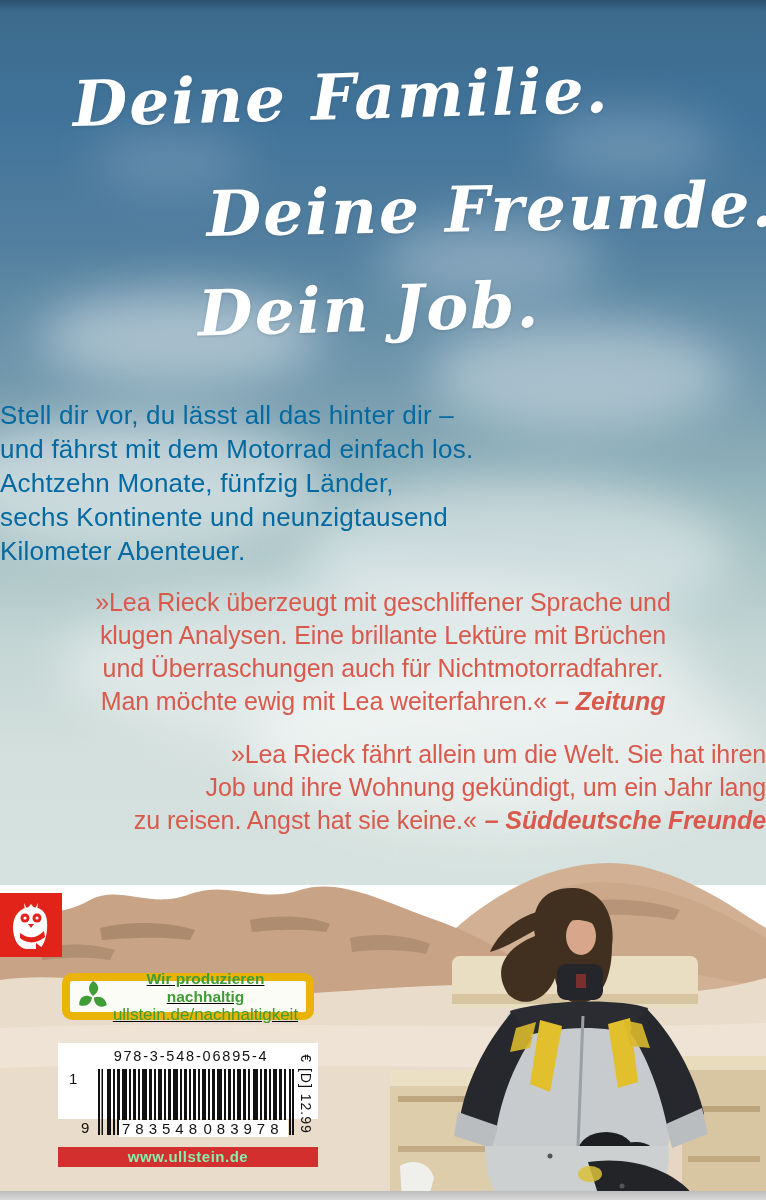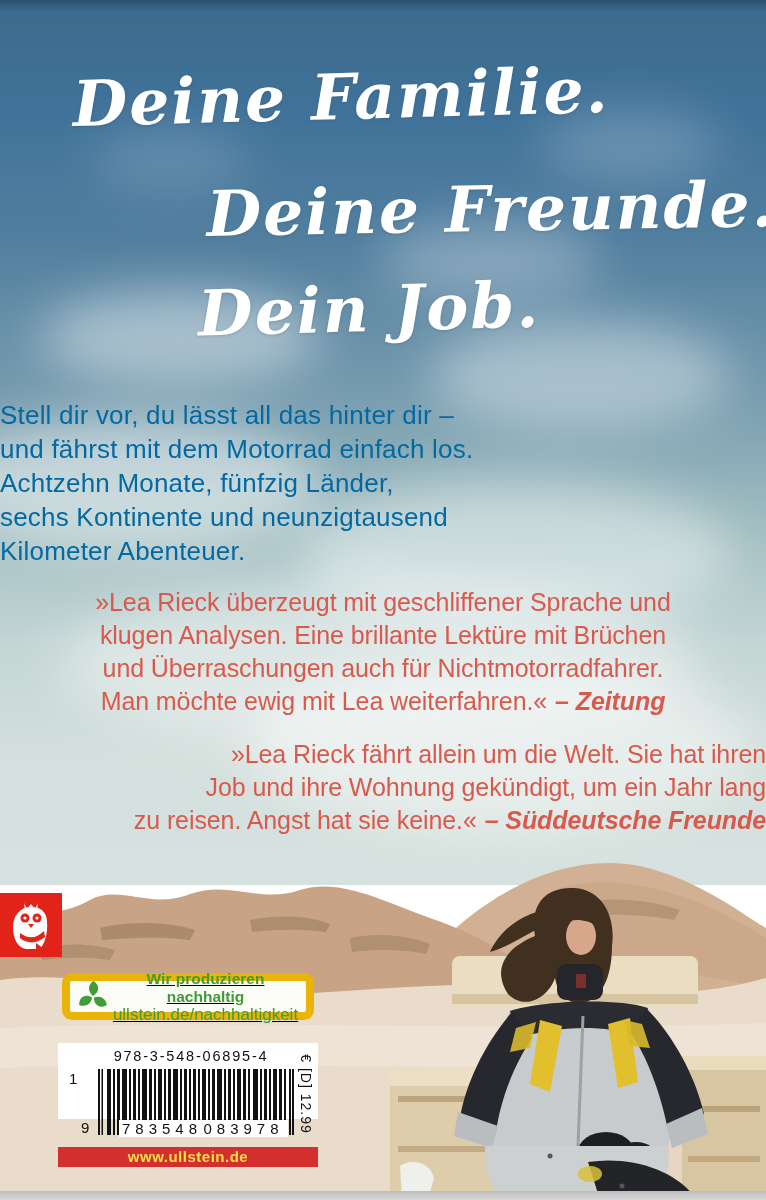--- a/index.html
+++ b/index.html
@@ -63,21 +63,21 @@
     font-size:15px;letter-spacing:5px;color:#111;}
   .dg1{left:6px;width:86px;margin-left:15px;}
   .dg2{left:101px;width:89px;}
   .price{
     position:absolute;left:197px;top:42px;width:100px;height:18px;
     text-align:center;font-size:14px;color:#111;letter-spacing:1px;
     transform:rotate(90deg);
   }
   .webbar{
     position:absolute;left:58px;top:1147px;width:260px;height:20px;
-    background:#d32f2f;color:#fde047;font-weight:bold;font-size:15px;
+    background:#d32f2f;color:#86efac;font-weight:bold;font-size:15px;
     text-align:center;line-height:20px;letter-spacing:.5px;
   }
   .bottom-edge{position:absolute;left:0;top:1191px;width:766px;height:9px;
     background:linear-gradient(180deg,#bdbdbd,#d8d8d8);}
 </style>
 </head>
 <body>
 
 <div class="cover">
 

